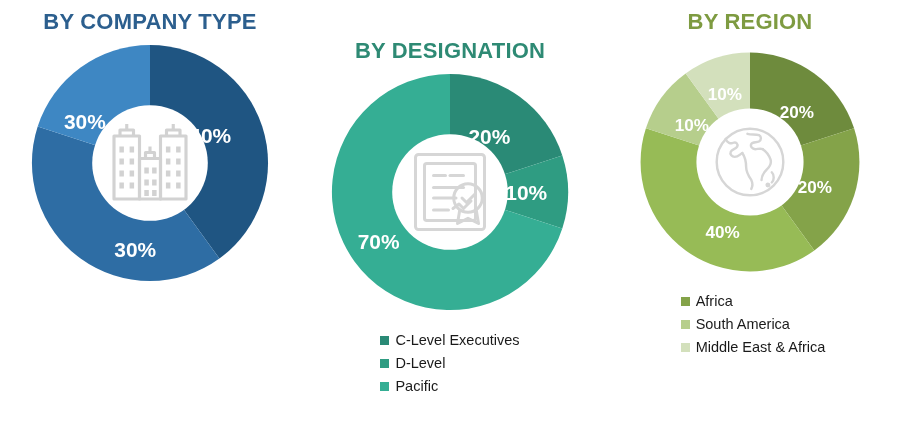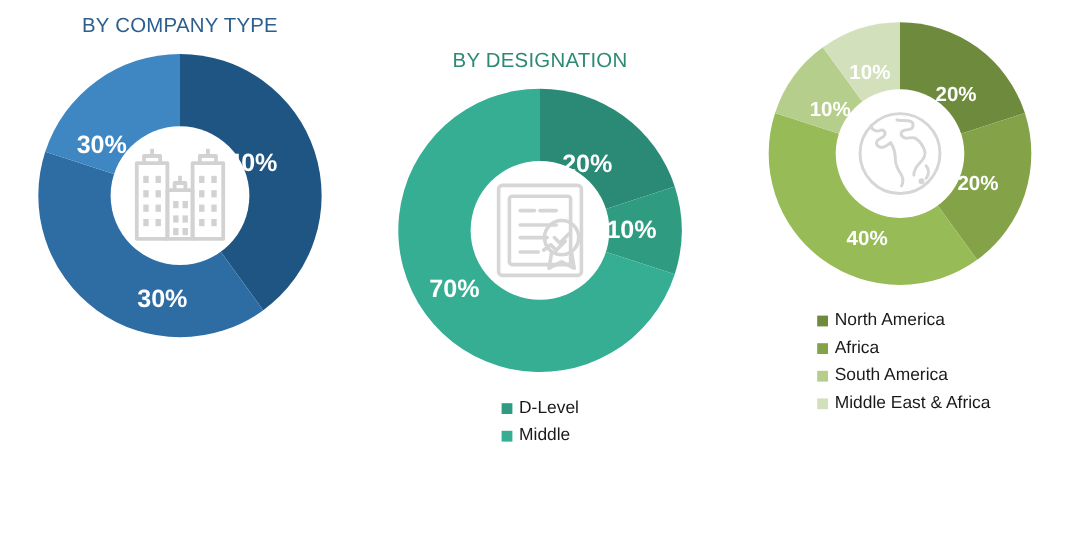--- a/index.html
+++ b/index.html
@@ -29,22 +29,22 @@
     display: flex;
     flex-direction: column;
     align-items: center;
   }
   .panel-company { width: 300px; }
   .panel-designation { width: 300px; }
   .panel-region { width: 300px; }
 
   .panel-title {
     font-family: "Liberation Sans", sans-serif;
-    font-weight: normal;
-    font-size: 17px;
+    font-weight: bold;
+    font-size: 22px;
     letter-spacing: 0.2px;
     text-align: left;
     margin-top: 10px;
     height: 24px;
     line-height: 24px;
     white-space: nowrap;
   }
   .title-company     { color: #2C5F8E; }
   .title-designation { color: #2E8A74; margin-top: 39px; }
   .title-region      { color: #7E9B41; }
@@ -216,31 +216,36 @@
           <path d="M34 43 l4 -3 l3 3 l5 -5"></path>
           <circle cx="44" cy="36" r="9.5"></circle>
           <path d="M38.5 44 l-1.5 9 l7 -3.5 l7 3.5 l-1.5 -9"></path>
           <path d="M40 36 l3 3 l5.5 -5.5"></path>
         </g>
       </svg>
     </div>
 
     <div class="legend legend-designation sans">
       <div class="legend-row">
+        <span class="legend-swatch" style="background:#2A8A76"></span>
+        <span class="legend-text">C-Level Executives</span>
+      </div>
+      <div class="legend-row">
         <span class="legend-swatch" style="background:#2F9C82"></span>
         <span class="legend-text">D-Level</span>
       </div>
       <div class="legend-row">
         <span class="legend-swatch" style="background:#35AE94"></span>
-        <span class="legend-text">Middle</span>
+        <span class="legend-text">Pacific</span>
       </div>
     </div>
   </div>
 
   <div class="panel panel-region">
+    <div class="panel-title title-region">BY REGION</div>
 
     <div class="donut-wrap small">
       <svg class="donut-svg" viewBox="0 0 200 200">
 
         <path fill="#6E8B3D" d="M 100 100 L 100 4 A 96 96 0 0 1 191.30 70.33 Z"></path>
 
         <path fill="#84A349" d="M 100 100 L 191.30 70.33 A 96 96 0 0 1 156.41 177.65 Z"></path>
 
         <path fill="#97BB56" d="M 100 100 L 156.41 177.65 A 96 96 0 0 1 8.69 70.33 L 100 100 Z"></path>
 
@@ -264,24 +269,20 @@
           <path d="M26 25 c2 3 3 7 3 11 c0 4 2 7 4 10 c1 2 1 5 0 7"></path>
           <path d="M42 22 c3 2 5 5 6 8 c1 3 -1 6 -3 8 c-2 2 -4 5 -4 8"></path>
           <path d="M49 40 c2 2 2 6 0 8"></path>
           <circle cx="46" cy="50" r="1"></circle>
         </g>
       </svg>
     </div>
 
     <div class="legend legend-region sans">
       <div class="legend-row">
-        <span class="legend-swatch" style="background:#6E8B3D"></span>
-        <span class="legend-text">North America</span>
-      </div>
-      <div class="legend-row">
         <span class="legend-swatch" style="background:#84A349"></span>
         <span class="legend-text">Africa</span>
       </div>
       <div class="legend-row">
         <span class="legend-swatch" style="background:#B6CE8C"></span>
         <span class="legend-text">South America</span>
       </div>
       <div class="legend-row">
         <span class="legend-swatch" style="background:#D3E0BC"></span>
         <span class="legend-text">Middle East &amp; Africa</span>

